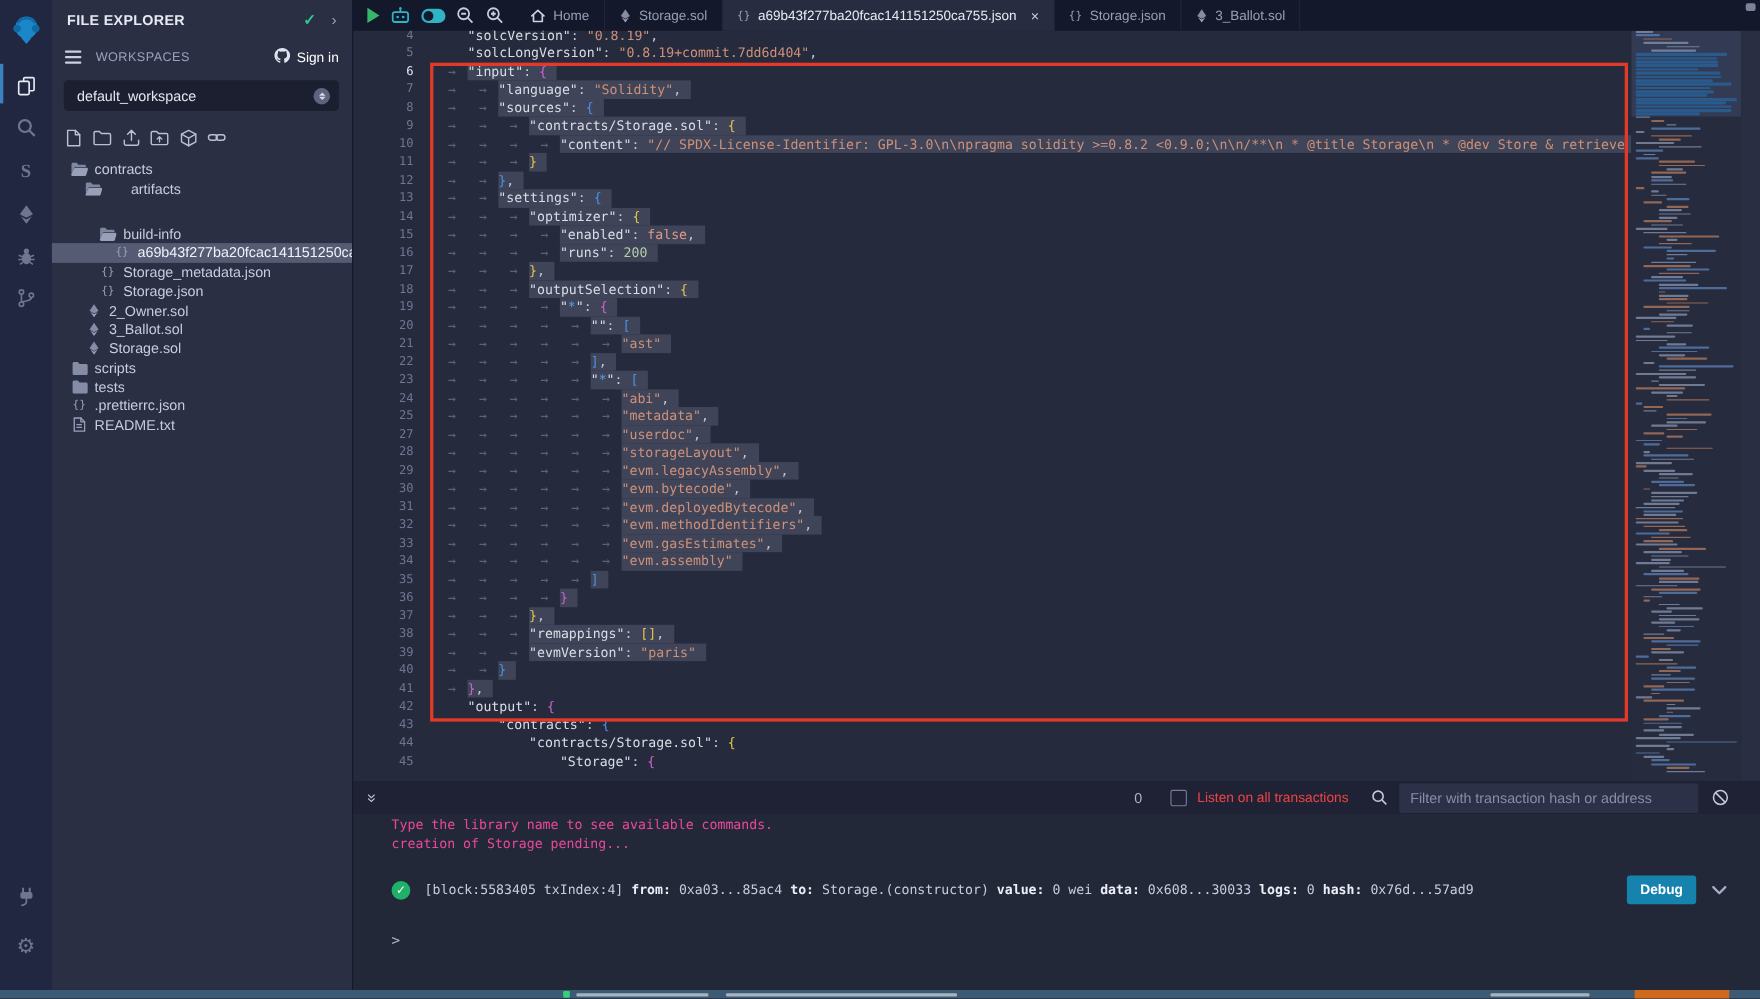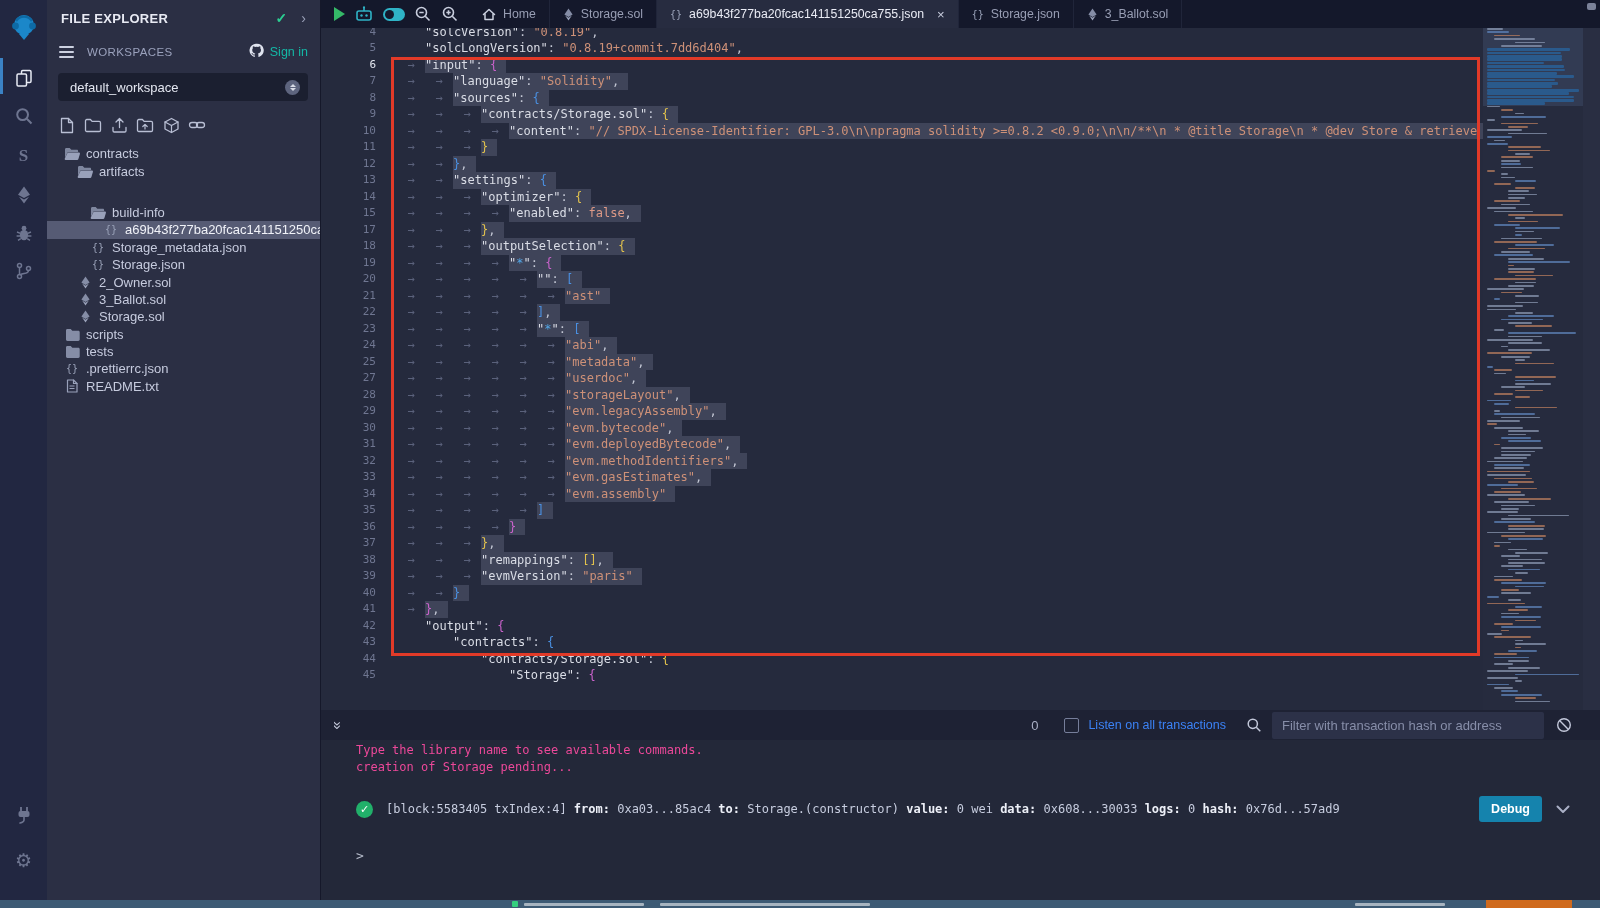--- a/index.html
+++ b/index.html
@@ -14,21 +14,21 @@
   
   .spanel{position:absolute;left:47px;top:0;width:273px;height:900px;background:#2b2f44;border-right:1px solid #15182a;z-index:4;}
   .sp-head{display:flex;align-items:center;height:36px;padding:0 14px;}
   .sp-title{flex:1;font-size:13px;font-weight:bold;color:#e8eaf3;letter-spacing:.3px;}
   .sp-check{color:#2bcf92;font-size:14px;font-weight:bold;}
   .sp-chev{color:#9aa0b8;font-size:14px;margin-left:14px;}
   .ws-row{display:flex;align-items:center;height:24px;padding:0 12px;margin-top:4px;}
   .hamb{width:15px;display:flex;flex-direction:column;gap:3px;}
   .hamb i{display:block;height:2px;background:#ccd1e0;border-radius:1px;}
   .ws-label{margin-left:13px;font-size:11.5px;color:#9aa1bc;letter-spacing:.4px;flex:1;}
-  .signin{display:flex;align-items:center;gap:6px;color:#14b8a6;font-size:12.5px;}
+  .signin{display:flex;align-items:center;gap:6px;color:#ffffff;font-size:12.5px;}
   .ws-select{margin:9px 12px 0 11px;height:28px;background:#1b1f30;border-radius:4px;display:flex;align-items:center;padding:0 8px 0 12px;}
   .ws-select .val{flex:1;font-size:13px;color:#e4e7f1;}
   .spinner{width:15px;height:15px;border-radius:50%;background:#5d647e;display:flex;flex-direction:column;align-items:center;justify-content:center;gap:1px;}
   .spinner b{width:0;height:0;border-left:3px solid transparent;border-right:3px solid transparent;}
   .spinner .up{border-bottom:3.5px solid #d8dbe6;}
   .spinner .dn{border-top:3.5px solid #d8dbe6;}
   .fe-actions{display:flex;gap:8px;padding-left:11px;margin-top:15px;}
   .fe-actions .ai{width:18px;height:18px;display:flex;align-items:center;justify-content:center;}
   .tree{margin-top:11px;}
   .trow{display:flex;align-items:center;height:17.4px;font-size:13px;color:#c6cbde;}
@@ -63,21 +63,21 @@
   .mview{position:absolute;left:0;top:0;width:100%;height:78px;background:rgba(125,160,215,.14);}
   .mstrip{position:absolute;left:1263px;top:28px;width:17px;bottom:0;background:#292e42;}
   .mthumb{position:absolute;left:1267px;top:3px;width:9px;height:7px;background:#7b8299;border-radius:2px;}
   
   .term{position:absolute;left:320px;top:710px;width:1280px;height:190px;background:#232839;}
   .thead{position:absolute;left:0;top:0;right:0;height:30px;background:#1e2234;display:flex;align-items:center;padding:0 28px 0 14px;box-sizing:border-box;gap:0;}
   .dchev{color:#c6cbdc;font-size:15px;display:inline-block;transform:rotate(90deg);}
   .thead .spacer{flex:1;}
   .tcount{color:#aab0c6;font-size:13px;margin-right:26px;}
   .tcheck{width:15px;height:15px;border:1px solid #767e9a;border-radius:2px;margin-right:9px;box-sizing:border-box;}
-  .tlisten{color:#3b82f6;font-size:12.5px;margin-right:20px;}
+  .tlisten{color:#ef4444;font-size:12.5px;margin-right:20px;}
   .tsearch{margin-right:10px;display:flex;}
   .tfilter{width:252px;height:27px;background:#2c3148;border:none;border-radius:2px;color:#c8cde0;font-size:13px;padding:0 10px;font-family:"Liberation Sans",sans-serif;outline:none;margin-right:12px;}
   .tfilter::placeholder{color:#878ea9;}
   .tmsg{position:absolute;left:36px;font-family:"DejaVu Sans Mono",monospace;font-size:12px;color:#ec4899;}
   .txrow{position:absolute;left:36px;right:30px;top:84px;height:30px;display:flex;align-items:center;}
   .txcheck{width:17px;height:17px;border-radius:50%;background:#21b06a;color:#fff;font-size:11px;display:flex;align-items:center;justify-content:center;margin-right:13px;flex:none;}
   .txtext{font-family:"DejaVu Sans Mono",monospace;font-size:12px;color:#c7cddf;white-space:nowrap;overflow:hidden;}
   .txtext b{color:#eceff7;font-weight:bold;}
   .debugbtn{margin-left:auto;background:#1583ad;color:#fff;font-size:12.5px;font-weight:bold;border:none;border-radius:3px;padding:6px 12px;font-family:"Liberation Sans",sans-serif;}
   .txchev{margin-left:14px;display:flex;}
@@ -245,21 +245,21 @@
     <div class="tree" id="tree">
         <div class="trow" style="padding-left: 17px;">
           <span class="ticon">
             <svg width="16" height="13" viewBox="0 0 16 13" xmlns="http://www.w3.org/2000/svg">
               <path d="M1 2.4C1 1.6 1.6 1 2.4 1h3.3l1.6 1.8h5.6c.7 0 1.2.5 1.2 1.2v.9H4.7c-.6 0-1.1.4-1.3.9L1 11z" fill="#7f879f"></path>
               <path d="M4.4 5.6h10.4c.8 0 1.4.8 1.1 1.5l-1.5 5c-.2.5-.6.9-1.2.9H1.9c-.8 0-1.4-.8-1.1-1.5l2.4-5c.2-.5.6-.9 1.2-.9z" fill="#99a1ba"></path>
             </svg>
           </span>
           <span class="tlabel">contracts</span>
         </div>
-        <div class="trow" style="padding-left: 30px;">
+        <div class="trow" style="padding-left: 30px; gap: 20px;">
           <span class="ticon">
             <svg width="16" height="13" viewBox="0 0 16 13" xmlns="http://www.w3.org/2000/svg">
               <path d="M1 2.4C1 1.6 1.6 1 2.4 1h3.3l1.6 1.8h5.6c.7 0 1.2.5 1.2 1.2v.9H4.7c-.6 0-1.1.4-1.3.9L1 11z" fill="#7f879f"></path>
               <path d="M4.4 5.6h10.4c.8 0 1.4.8 1.1 1.5l-1.5 5c-.2.5-.6.9-1.2.9H1.9c-.8 0-1.4-.8-1.1-1.5l2.4-5c.2-.5.6-.9 1.2-.9z" fill="#99a1ba"></path>
             </svg>
           </span>
           <span class="tlabel">artifacts</span>
         </div>
         <div class="trow" style="padding-left: 43px; margin-top: 24px;">
           <span class="ticon">
@@ -463,20 +463,24 @@
           <span class="ln">13</span>
           <span class="lc"><span class="tabw">→</span><span class="tabw">→</span><span class="selbg"><span class="tk">"settings"</span><span class="tp">: </span><span class="tl">{</span></span></span>
         </div>
         <div class="cl">
           <span class="ln">14</span>
           <span class="lc"><span class="tabw">→</span><span class="tabw">→</span><span class="tabw">→</span><span class="selbg"><span class="tk">"optimizer"</span><span class="tp">: </span><span class="tg">{</span></span></span>
         </div>
         <div class="cl">
           <span class="ln">15</span>
           <span class="lc"><span class="tabw">→</span><span class="tabw">→</span><span class="tabw">→</span><span class="tabw">→</span><span class="selbg"><span class="tk">"enabled"</span><span class="tp">: </span><span class="tb">false</span><span class="tp">,</span></span></span>
+        </div>
+        <div class="cl">
+          <span class="ln">16</span>
+          <span class="lc"><span class="tabw">→</span><span class="tabw">→</span><span class="tabw">→</span><span class="tabw">→</span><span class="selbg"><span class="tk">"runs"</span><span class="tp">: </span><span class="tn">200</span></span></span>
         </div>
         <div class="cl">
           <span class="ln">17</span>
           <span class="lc"><span class="tabw">→</span><span class="tabw">→</span><span class="tabw">→</span><span class="selbg"><span class="tg">}</span><span class="tp">,</span></span></span>
         </div>
         <div class="cl">
           <span class="ln">18</span>
           <span class="lc"><span class="tabw">→</span><span class="tabw">→</span><span class="tabw">→</span><span class="selbg"><span class="tk">"outputSelection"</span><span class="tp">: </span><span class="tg">{</span></span></span>
         </div>
         <div class="cl">

